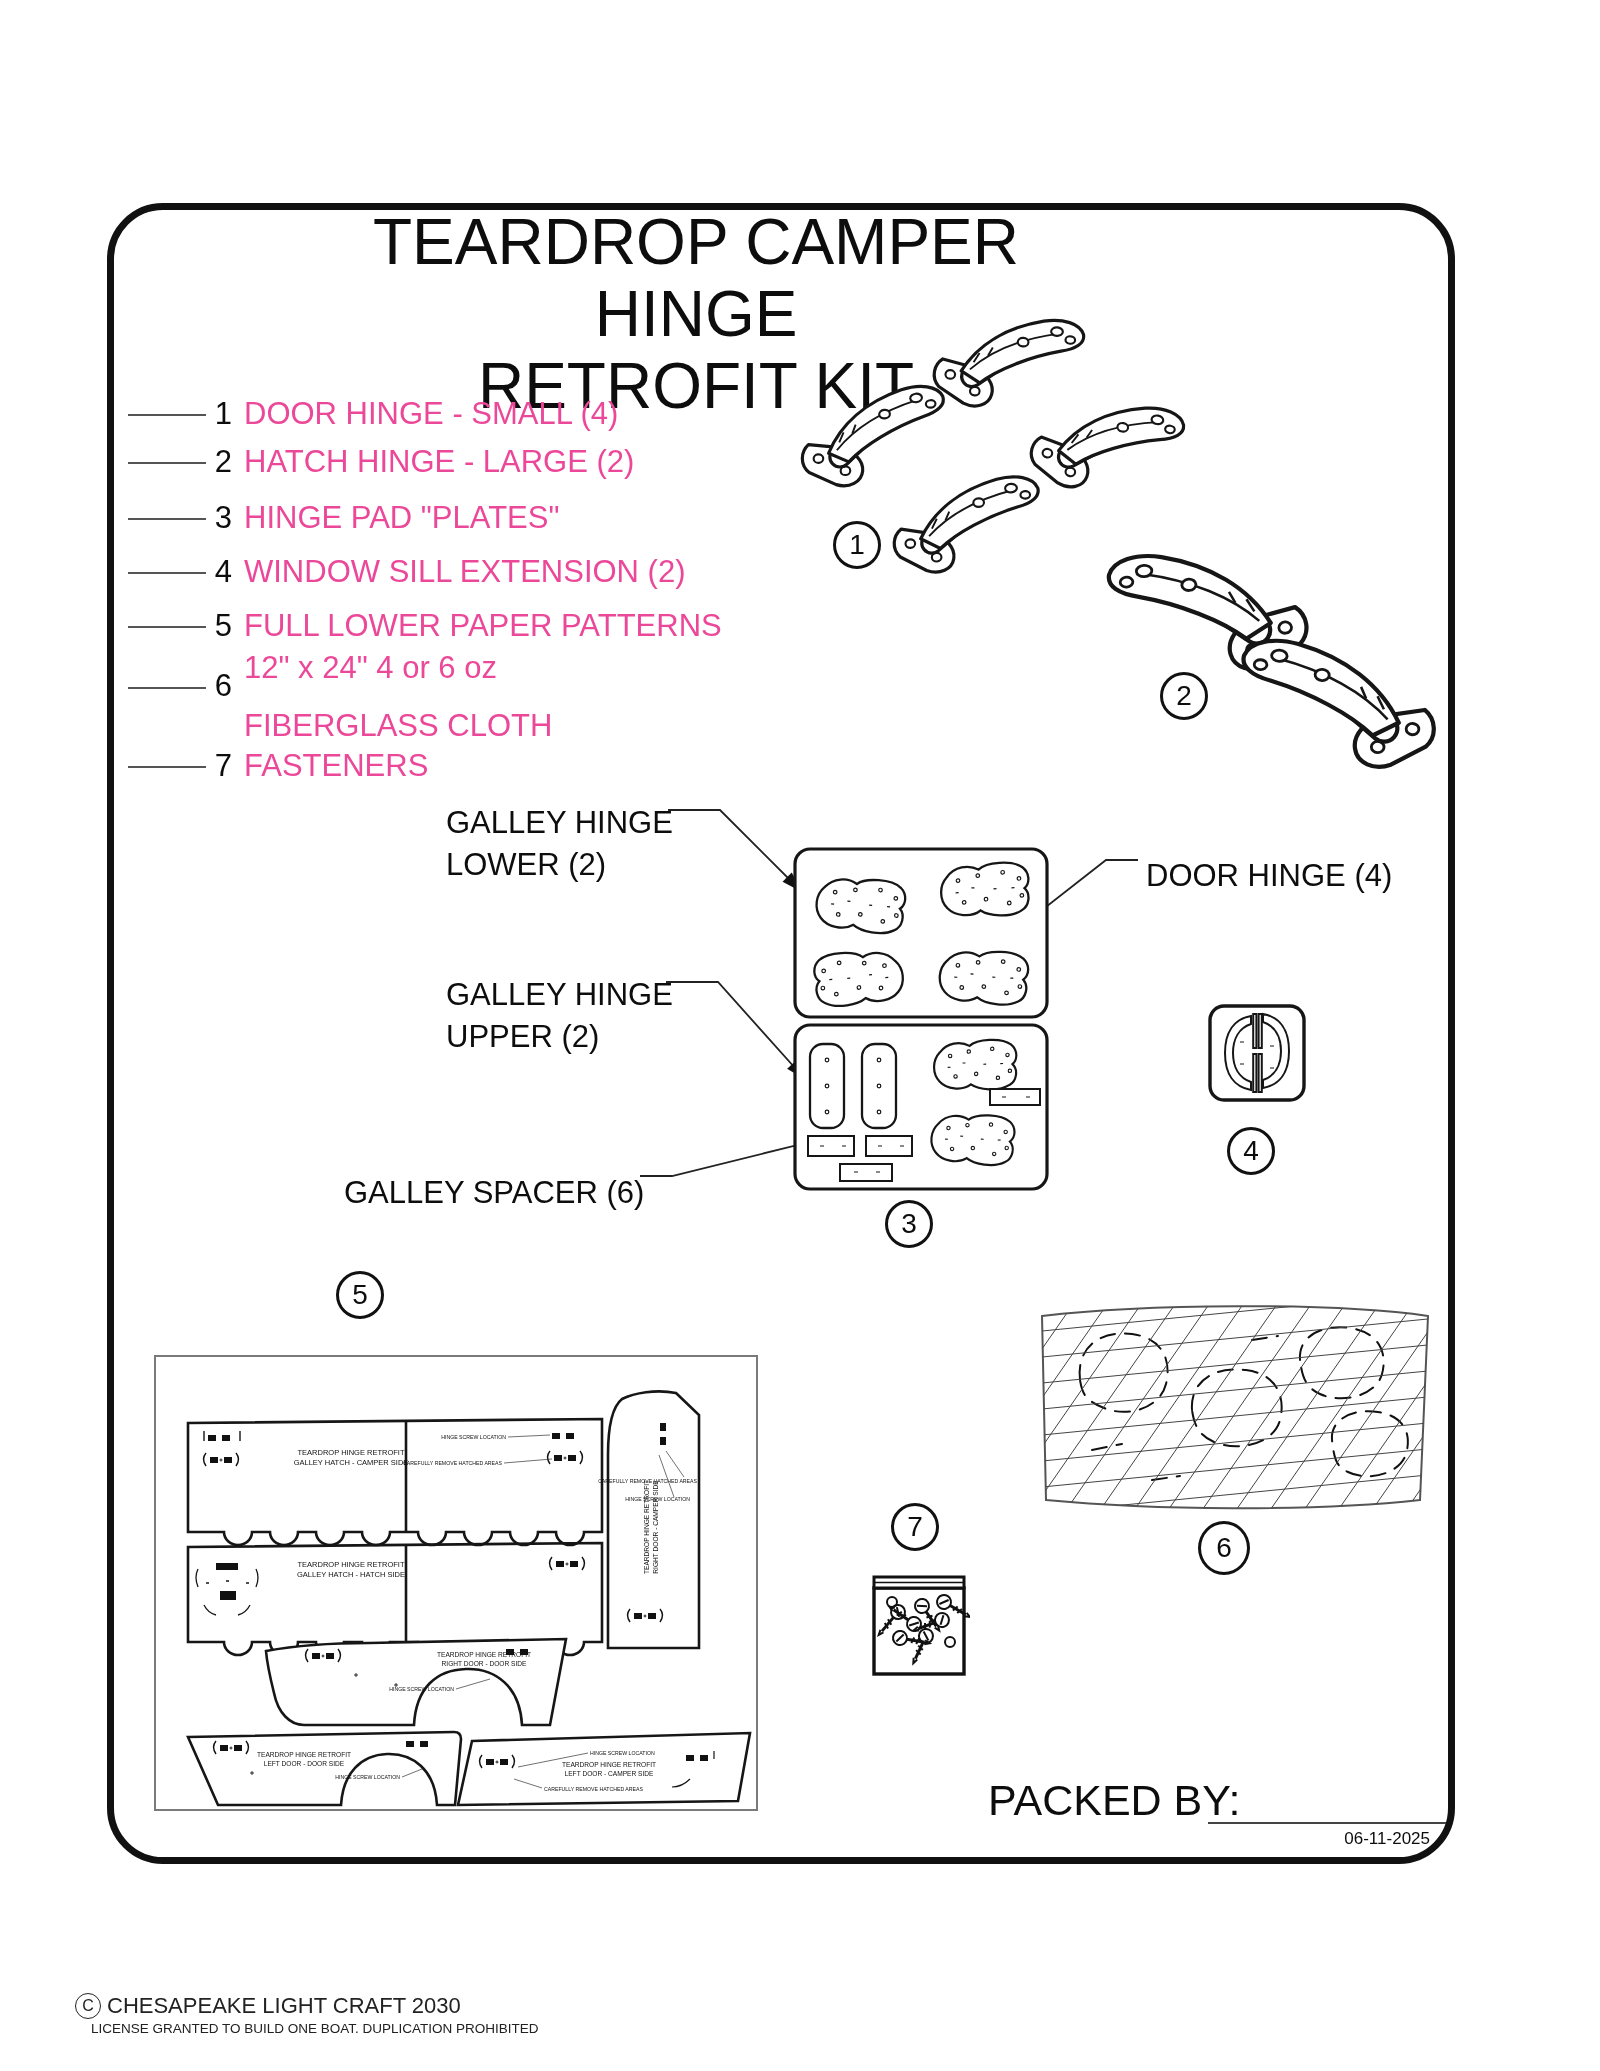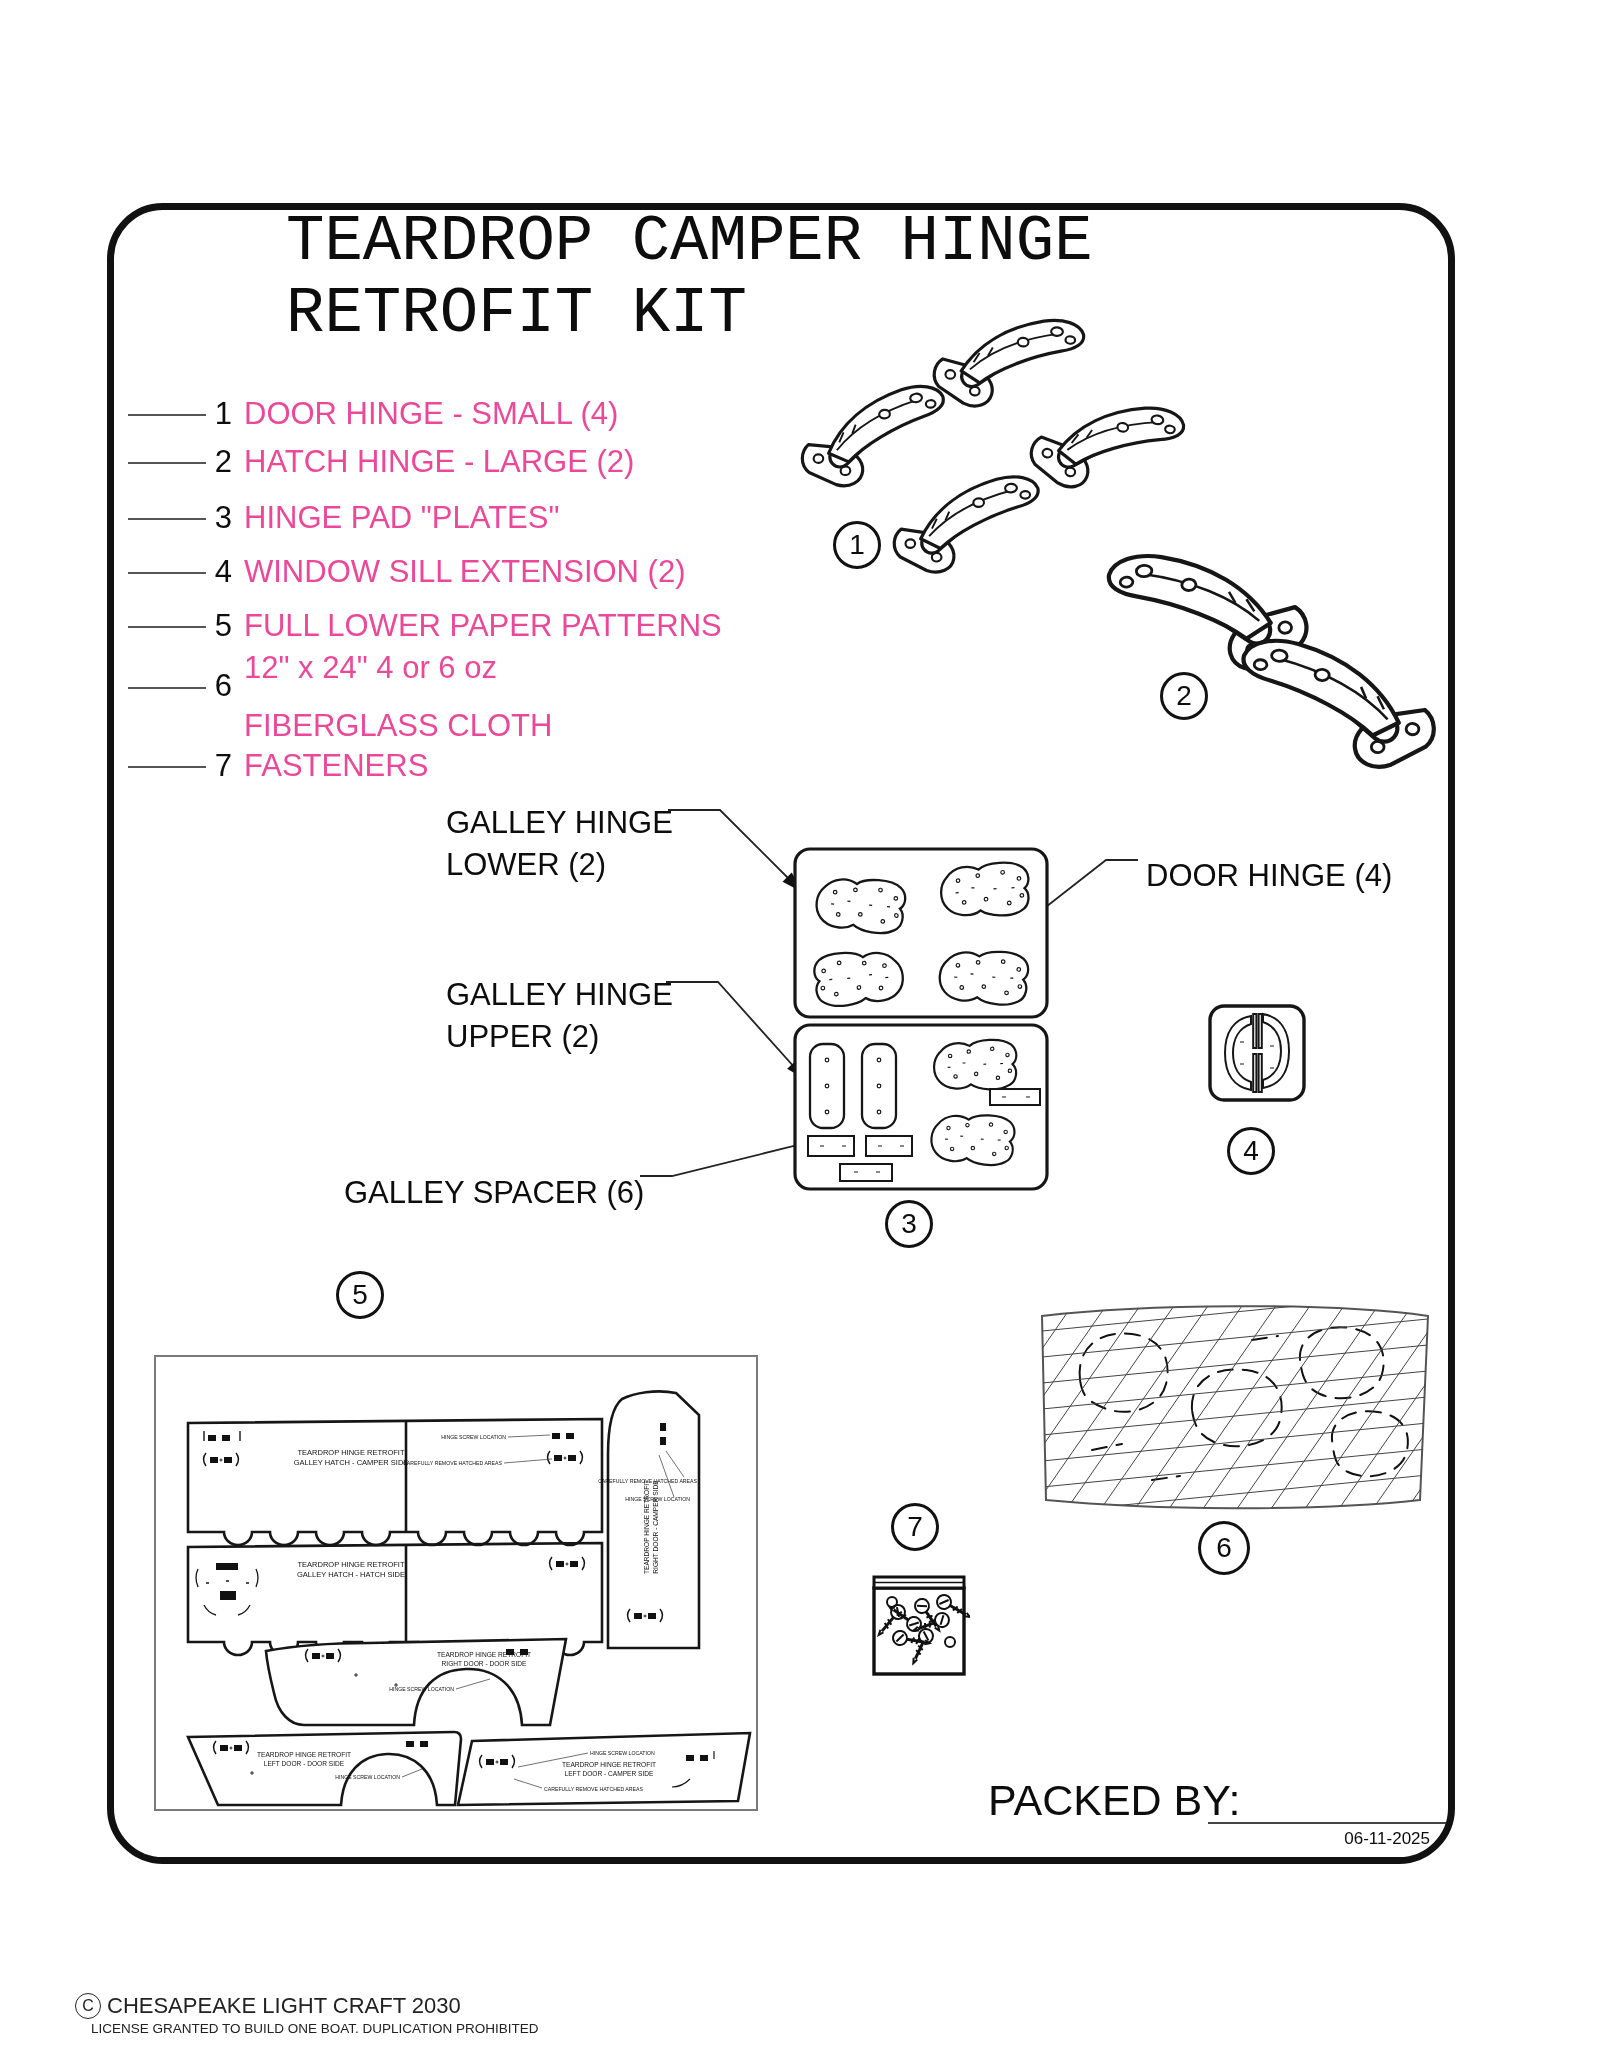--- a/index.html
+++ b/index.html
@@ -1,22 +1,22 @@
 <!DOCTYPE html>
 <html><head>
 <meta charset="utf-8">
 <style>
   html,body{margin:0;padding:0;background:#fff;}
   .page{position:relative;width:1600px;height:2071px;background:#fff;overflow:hidden;
         font-family:"Liberation Sans", sans-serif;color:#111;}
   .abs{position:absolute;}
   .sheet-border{position:absolute;left:107px;top:203px;width:1334px;height:1647px;
         border:7px solid #111;border-radius:56px;background:#fff;}
-  .title{position:absolute;left:286px;top:206px;width:820px;text-align:left;
-        font-size:64px;line-height:72px;letter-spacing:0px;color:#0d0d0d;font-family:Liberation Mono, monospace;}
+  .title{position:absolute;left:286px;top:206px;width:820px;text-align:center;
+        font-size:64px;line-height:72px;letter-spacing:0px;color:#0d0d0d;}
   .part-num{position:absolute;left:198px;width:34px;text-align:right;font-size:31px;color:#0d0d0d;}
   .part-label{position:absolute;left:244px;font-size:31px;white-space:nowrap;color:#ec4899;}
   .callout{position:absolute;font-size:31px;line-height:42px;white-space:nowrap;color:#0d0d0d;margin-top:12px;}
   .balloon{position:absolute;width:42px;height:42px;border:3.2px solid #111;border-radius:50%;
         background:#fff;display:flex;align-items:center;justify-content:center;
         font-size:28px;color:#0d0d0d;}
   .packedby{position:absolute;left:988px;top:1776px;font-size:43px;color:#0d0d0d;white-space:nowrap;}
   .pack-line{position:absolute;left:1208px;top:1822px;width:238px;border-top:2px solid #444;}
   .date{position:absolute;left:1300px;top:1829px;width:130px;text-align:right;font-size:17px;color:#0d0d0d;}
   .footer1{position:absolute;left:75px;top:1993px;font-size:22px;color:#222;white-space:nowrap;}

